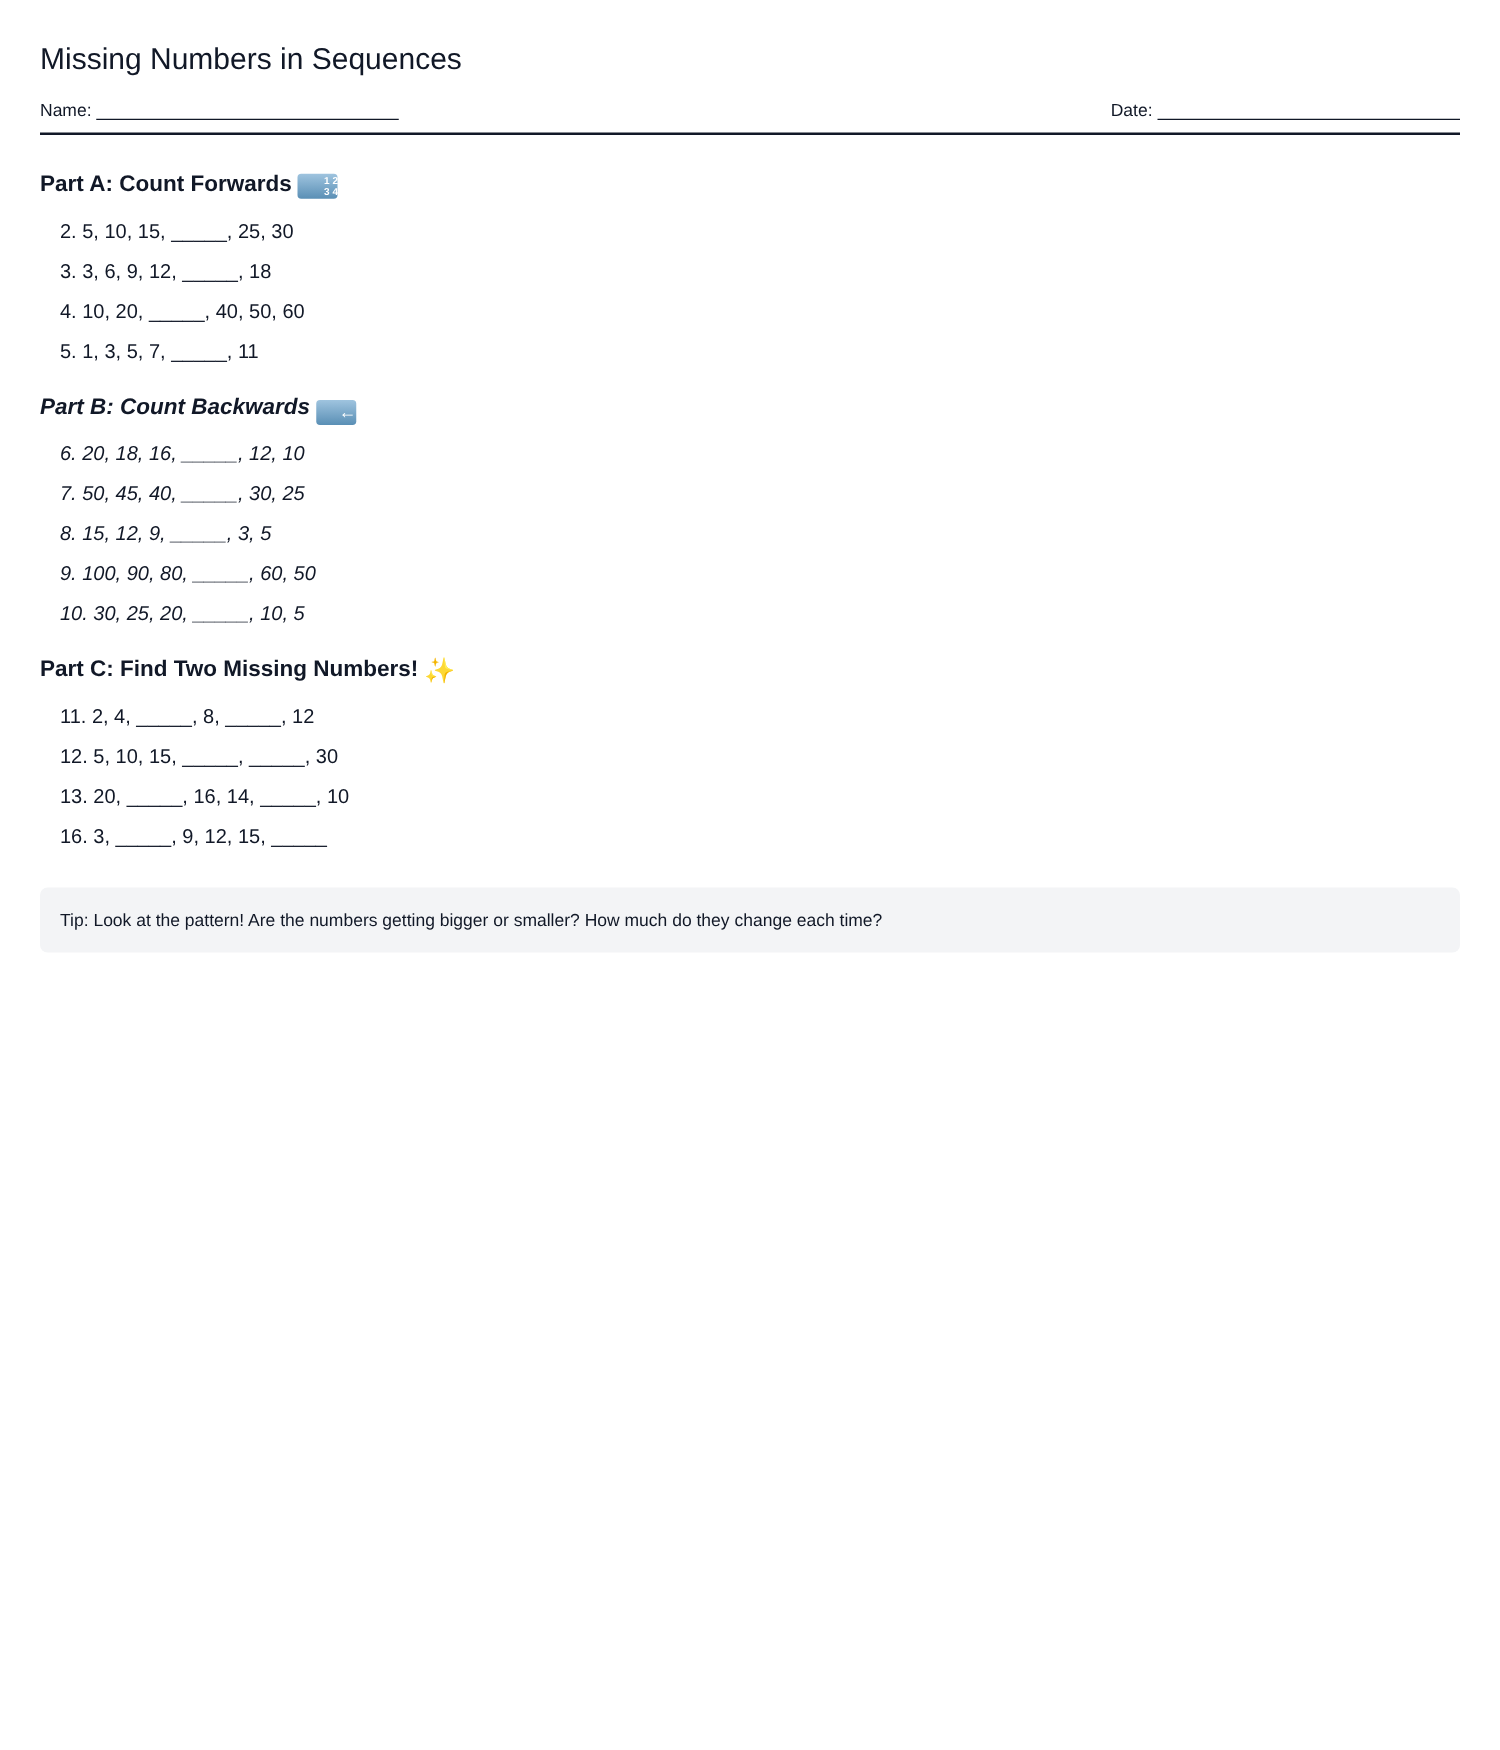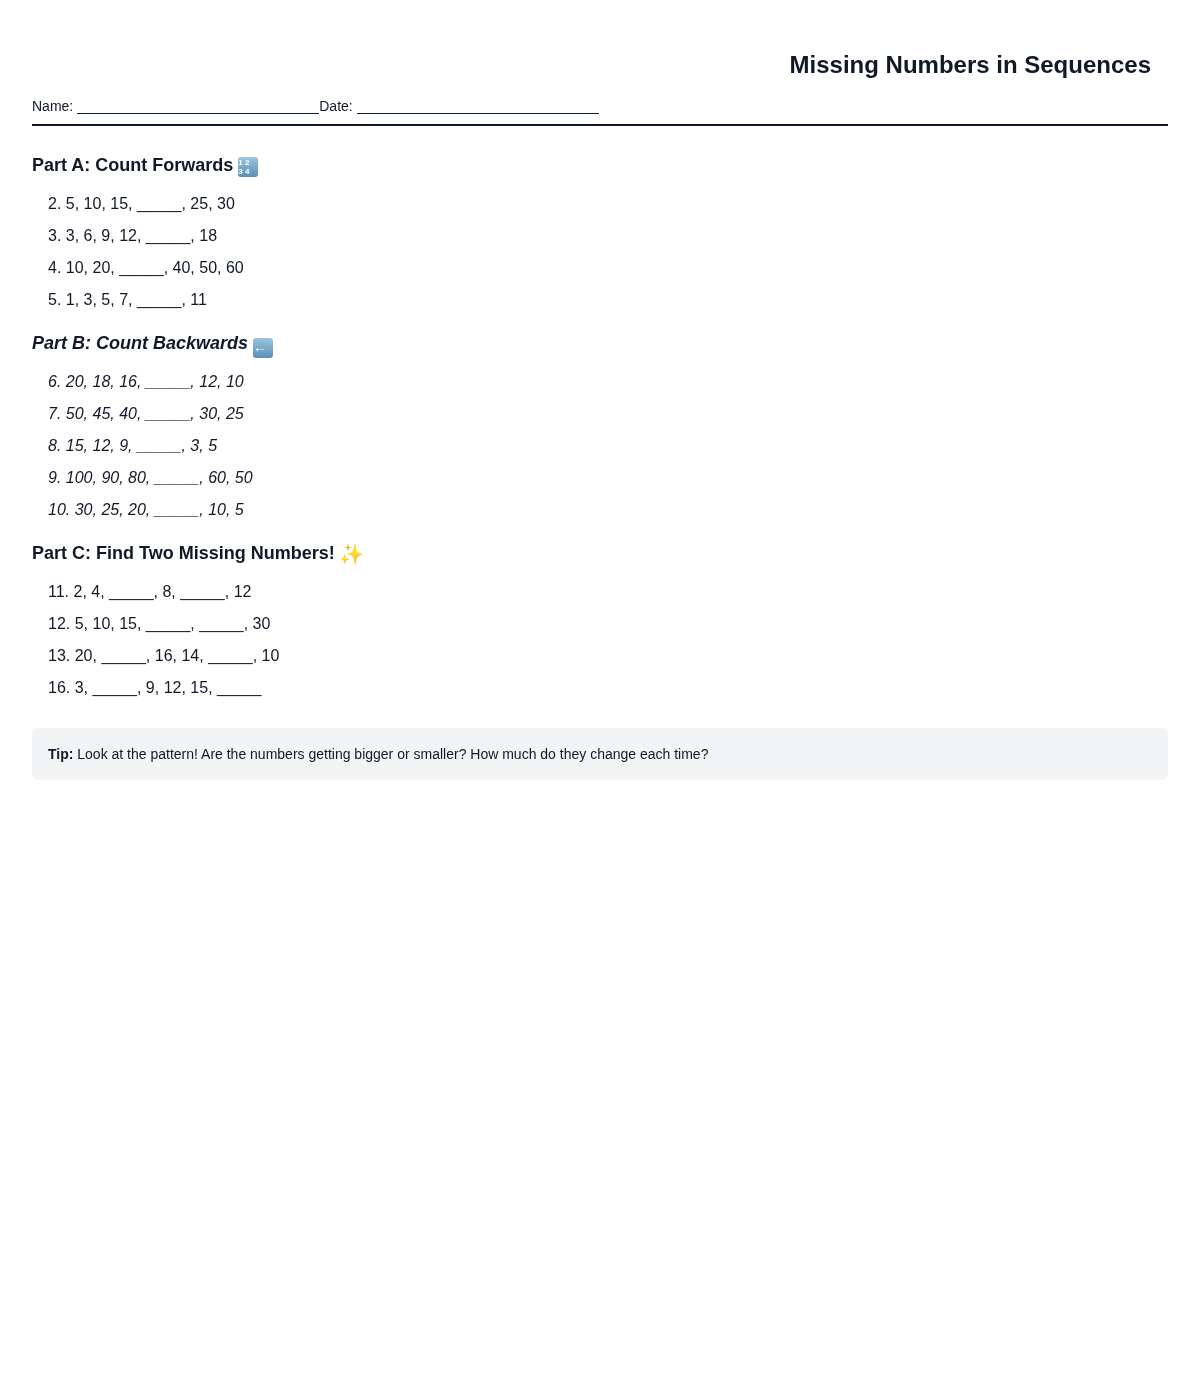--- a/index.html
+++ b/index.html
@@ -7,30 +7,31 @@
     body {
       width: 1200px;
       height: 1400px;
       font-family: "Liberation Sans", sans-serif;
       color: #111827;
     }
     .page {
       padding: 32px 32px 0 32px;
     }
     .title {
-      text-align: right;
+      text-align: left;
       font-size: 24px;
-      font-weight: bold;
+      font-weight: normal;
       color: #111827;
-      margin: 17px;
+      margin: 0;
       height: 32px;
       line-height: 32px;
     }
     .meta-row {
       display: flex;
+      justify-content: space-between;
       align-items: flex-end;
       margin-top: 16px;
       padding-bottom: 10px;
       border-bottom: 2px solid #111827;
       font-size: 14px;
     }
     .meta-field {
       display: flex;
       align-items: flex-end;
     }
@@ -49,29 +50,29 @@
     }
     .part-title {
       font-size: 18px;
       font-weight: bold;
       margin: 0 0 14px 0;
       height: 30px;
       line-height: 30px;
     }
     .emoji-box {
       display: inline-block;
-      width: 20px;
+      width: 32px;
       height: 20px;
       vertical-align: -3px;
       border-radius: 3px;
       background: linear-gradient(#9fc4df, #5a8fb5);
       color: #fff;
       font-size: 8px;
       line-height: 9px;
-      text-align: left;
+      text-align: right;
       font-weight: bold;
       padding-top: 1px;
     }
     .emoji-sparkle {
       color: #f5c542;
       font-size: 20px;
       vertical-align: -2px;
     }
     .problems {
       list-style: none;
@@ -86,21 +87,21 @@
     }
     .tip {
       margin-top: 18px;
       background: #f3f4f6;
       border-radius: 6px;
       padding: 17px 16px;
       font-size: 14px;
       color: #111827;
       line-height: 18px;
     }
-    .tip-label { font-weight: bold; }
+    .tip-label { font-weight: normal; }
   </style>
 </head>
 <body>
 
 <div class="page">
   <h1 class="title">Missing Numbers in Sequences</h1>
 
   <div class="meta-row">
     <div class="meta-field">
       <span class="meta-label">Name:</span>

